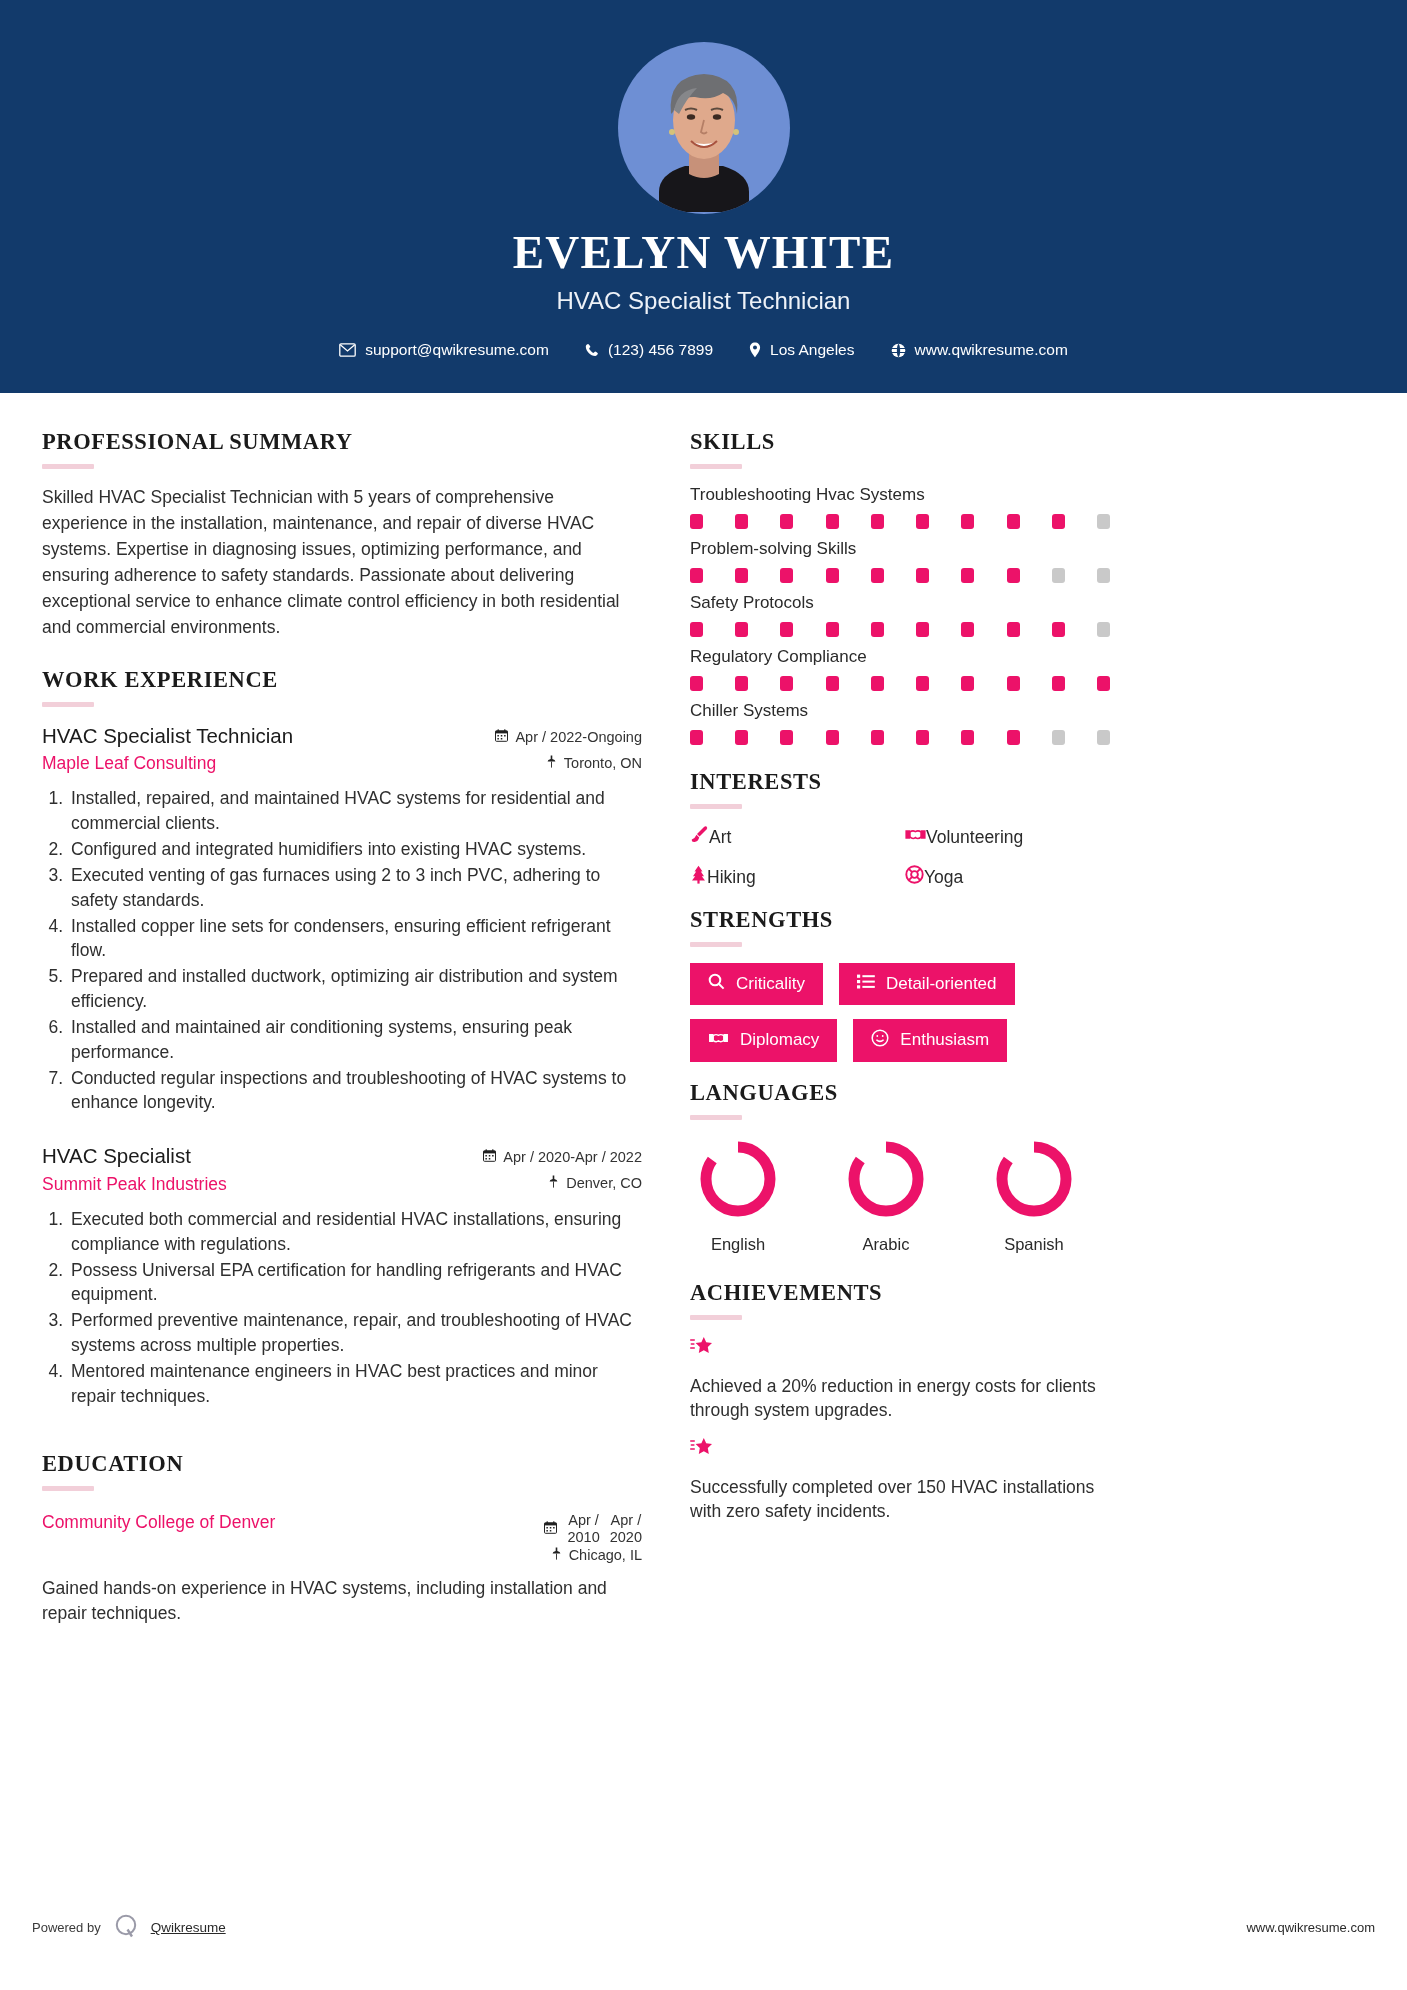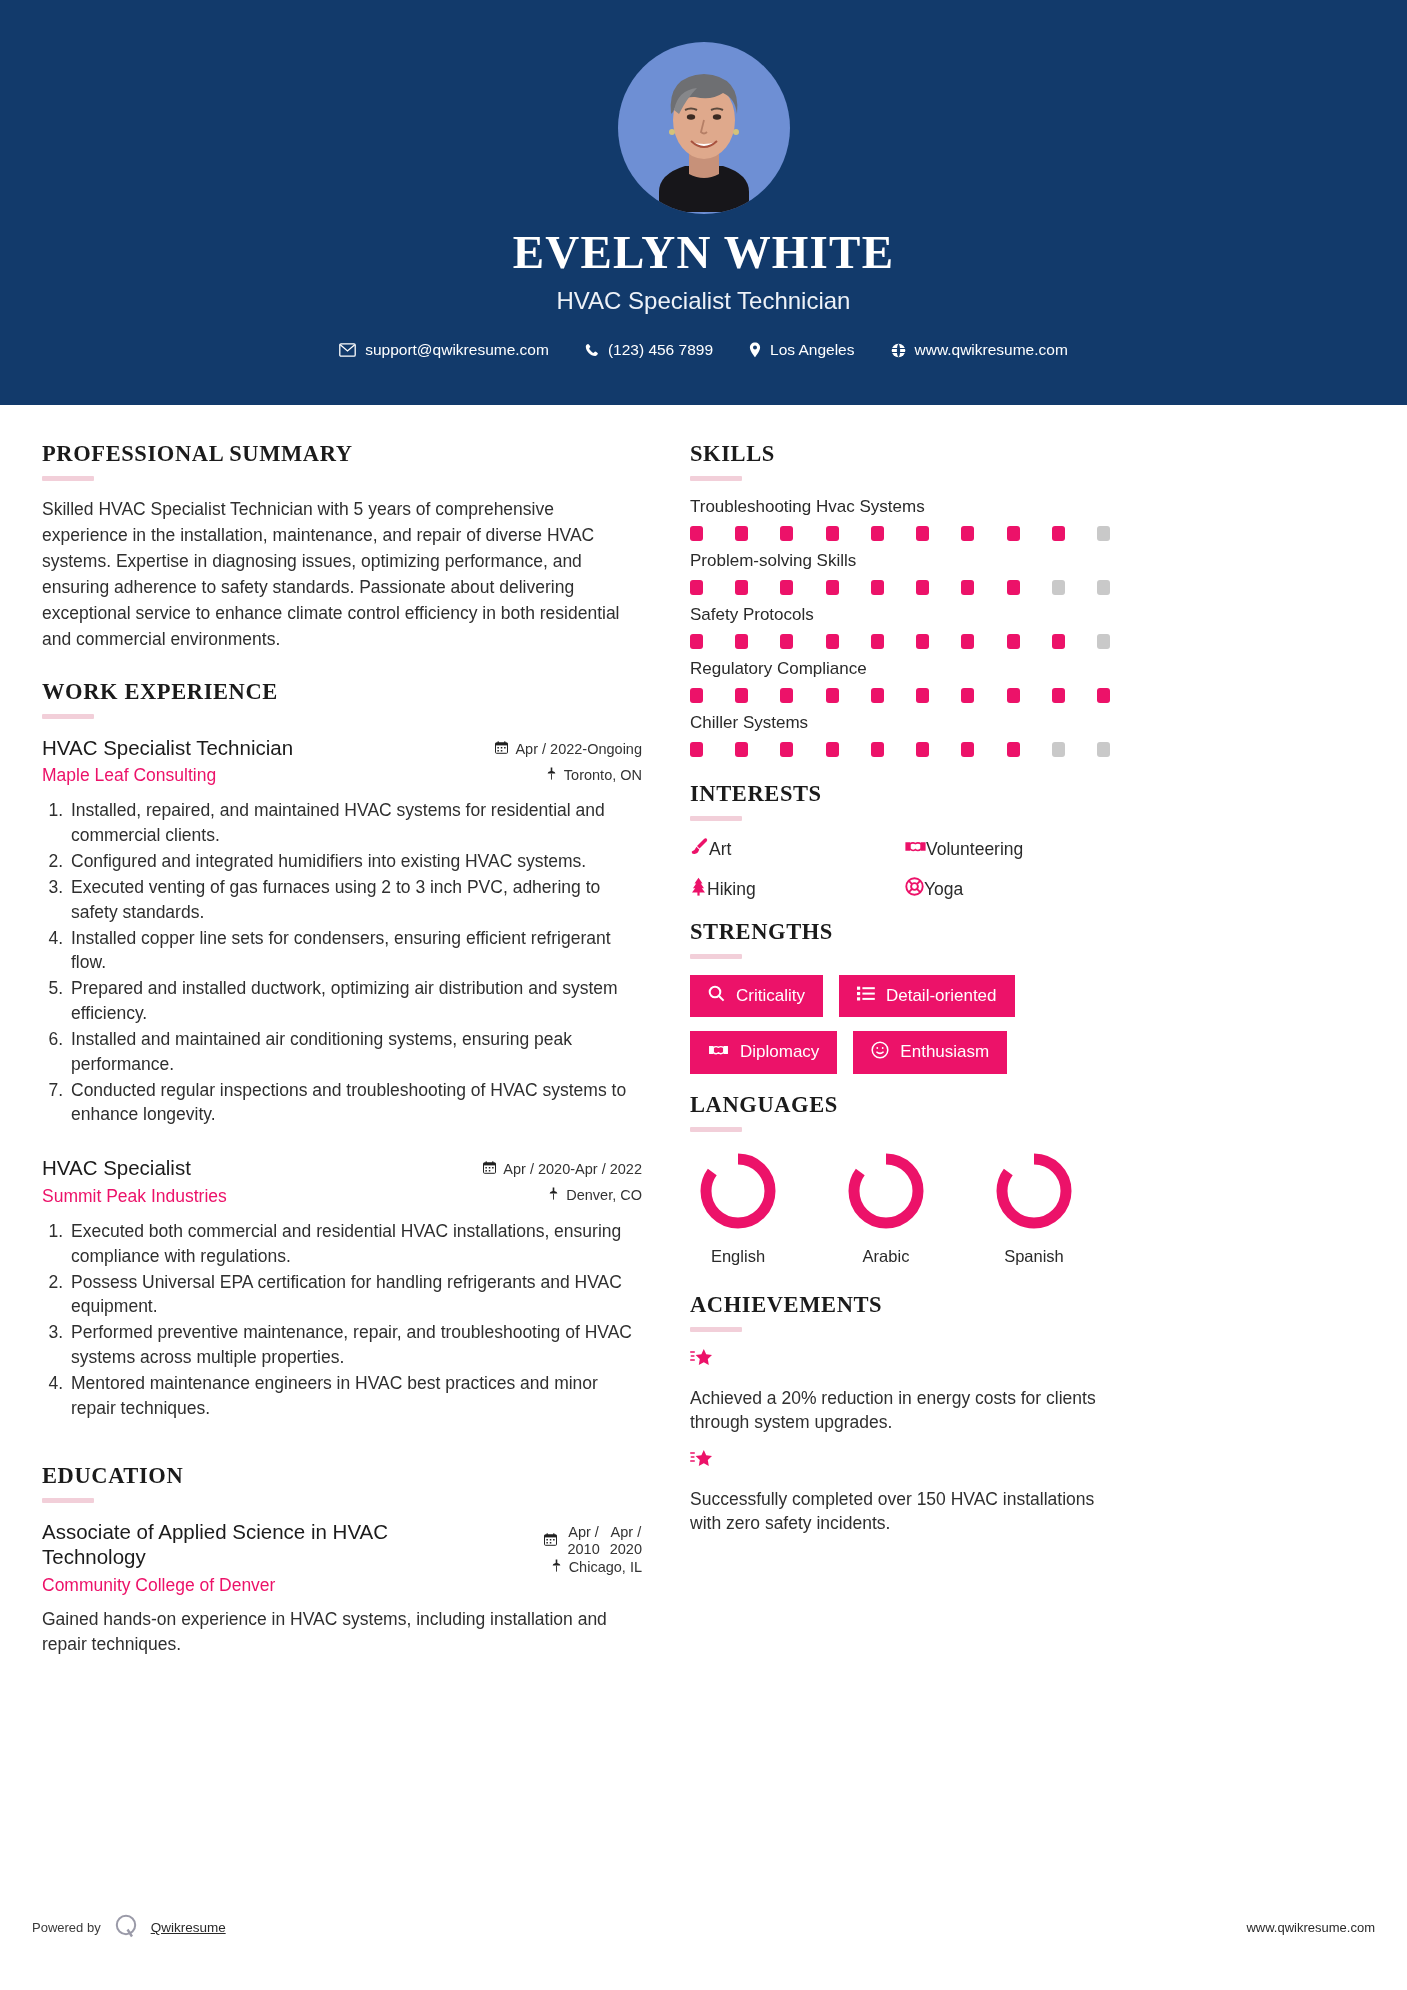--- a/index.html
+++ b/index.html
@@ -7,21 +7,21 @@
     width: 1407px;
     background: #ffffff;
     font-family: "Liberation Sans", sans-serif;
   }
   body { width: 1407px; min-height: 1990px; position: relative; }
 
   
   .header {
     background: #123a6b;
     width: 100%;
-    padding: 42px 0 46px 0;
+    padding: 42px 0 34px 0;
     text-align: center;
   }
   .avatar-wrap {
     width: 172px; height: 172px;
     margin: 0 auto 14px auto;
     border-radius: 50%;
     background: #6e8fd4;
     overflow: hidden;
     position: relative;
   }
@@ -453,21 +453,20 @@
     <div class="gap-lg"></div>
     <div class="gap-md"></div>
 
     <div class="section">
       <div class="section-title">EDUCATION</div>
       <div class="section-rule"></div>
 
       <div class="entry">
         <div class="entry-head">
           <div class="entry-main">
-            <div class="entry-role">Associate of Applied Science in HVAC Technology</div>
             <div class="entry-org">Community College of Denver</div>
           </div>
           <div class="entry-meta">
             <div class="edu-dates">
               <span>
                 <svg width="13" height="13" viewBox="0 0 13 13" fill="#222">
                   <rect x="0.5" y="1.8" width="12" height="10.5" rx="1" fill="none" stroke="#222" stroke-width="1"></rect>
                   <rect x="0.5" y="1.8" width="12" height="2.6" fill="#222"></rect>
                   <rect x="2.6" y="0.3" width="1.2" height="2.6" fill="#222"></rect>
                   <rect x="9.2" y="0.3" width="1.2" height="2.6" fill="#222"></rect>

